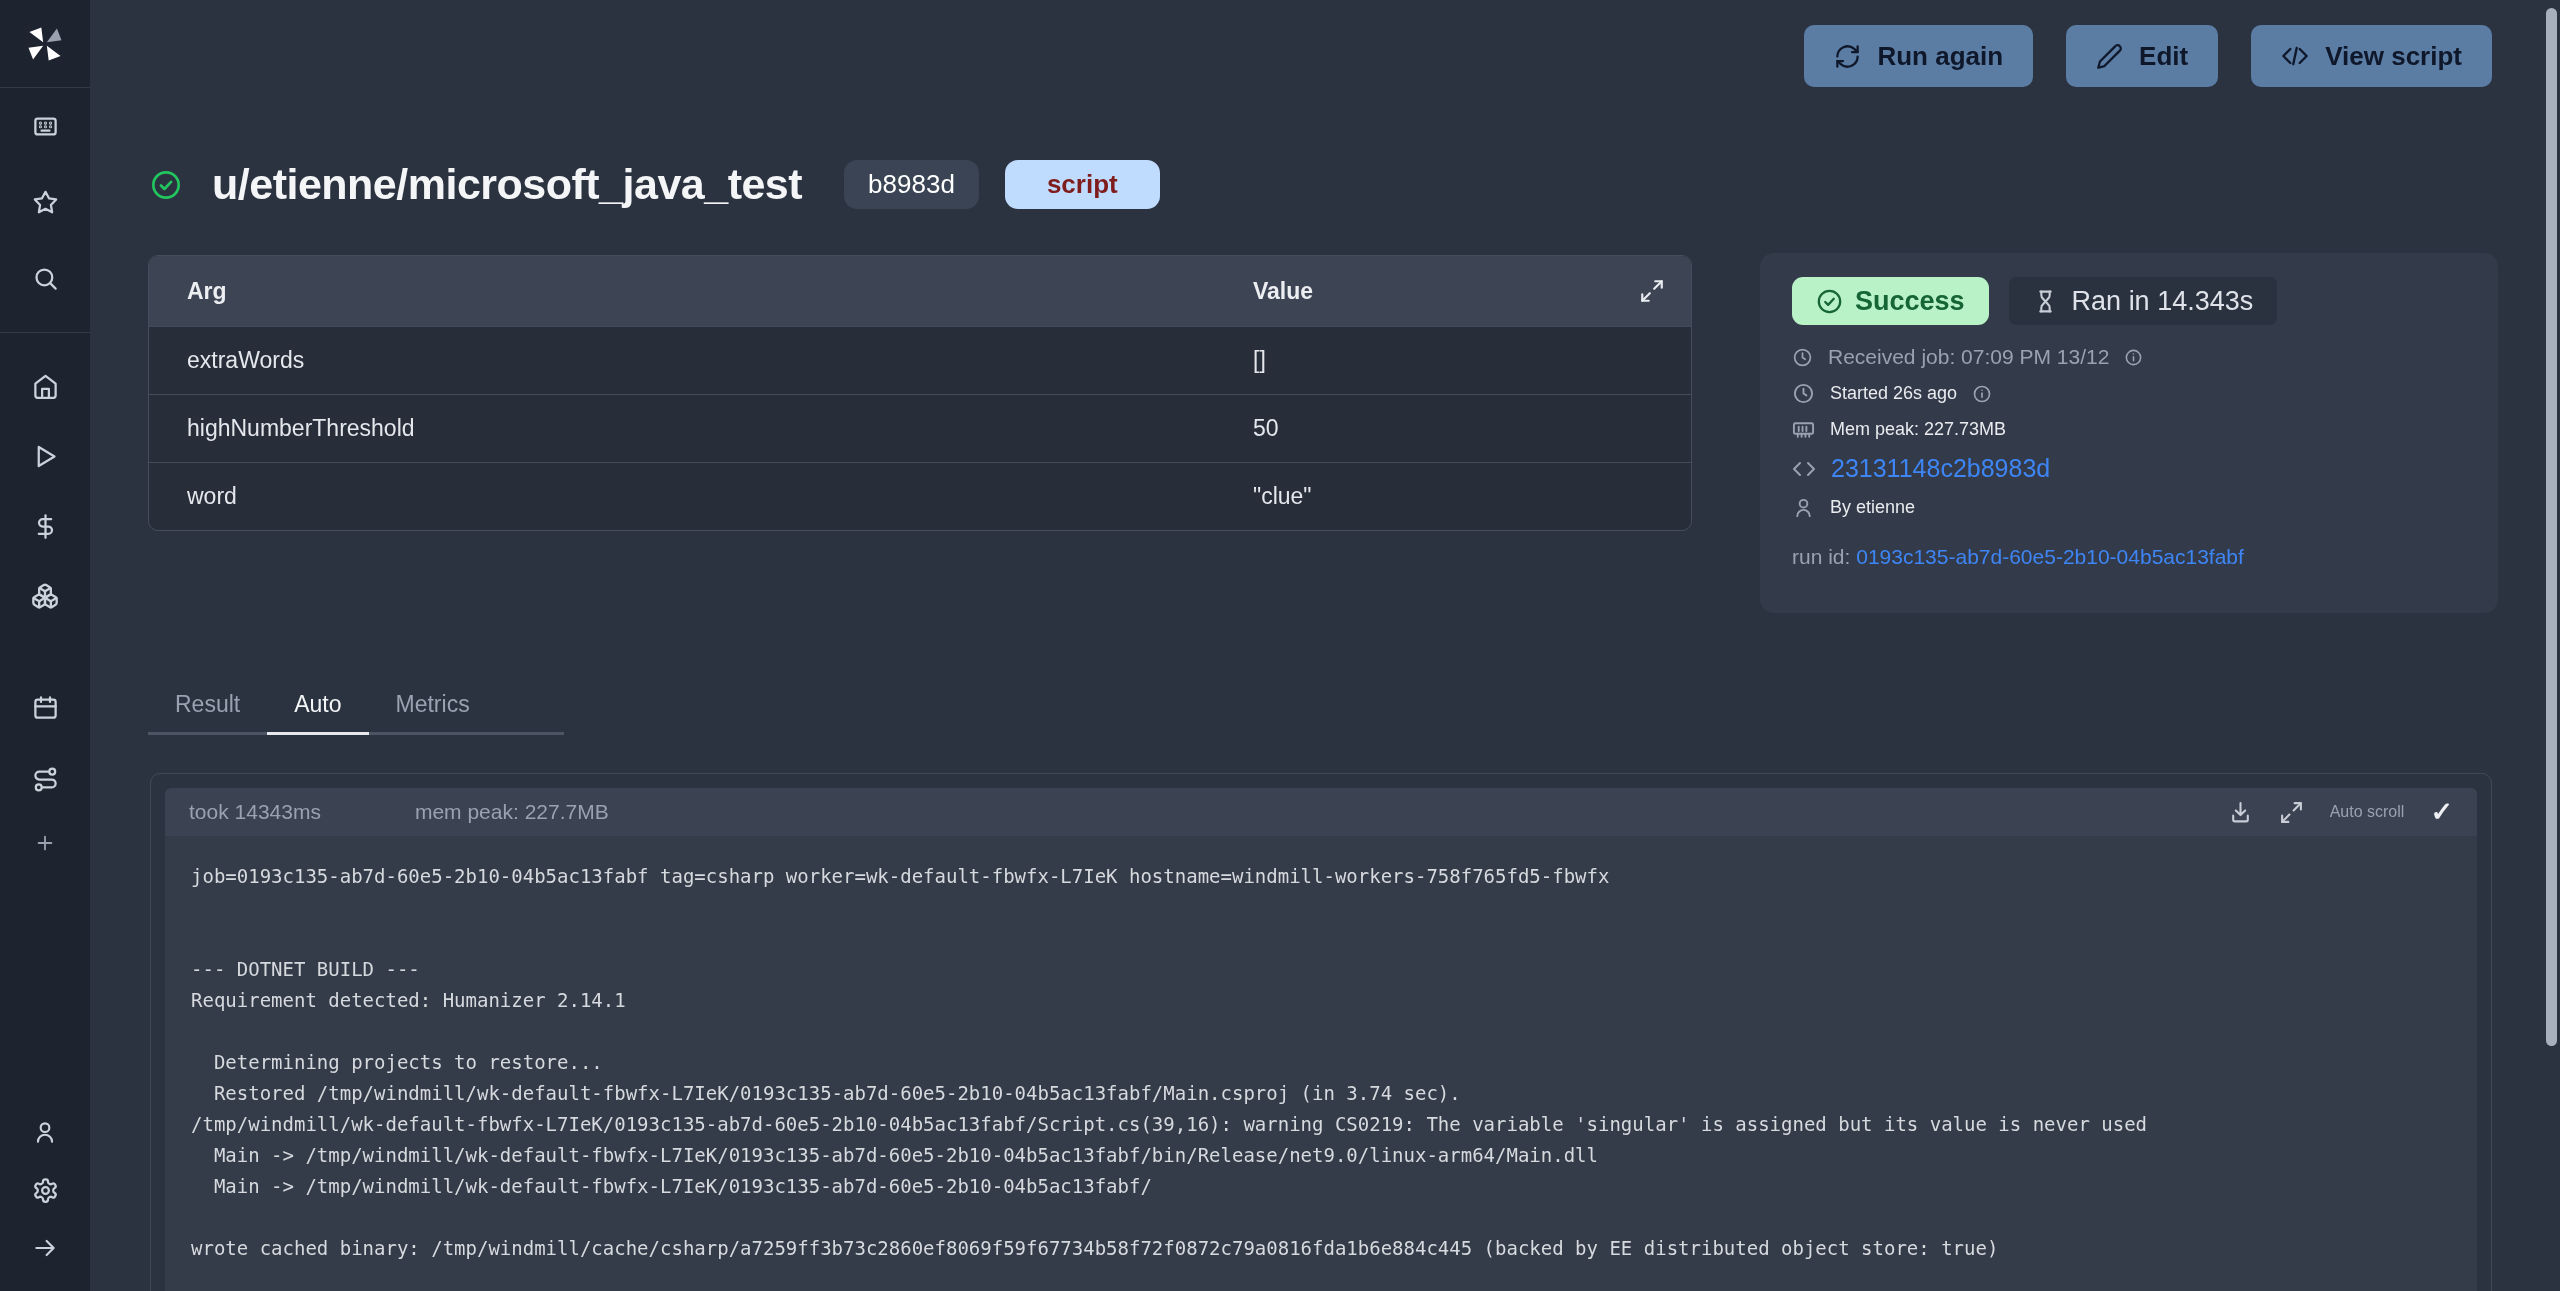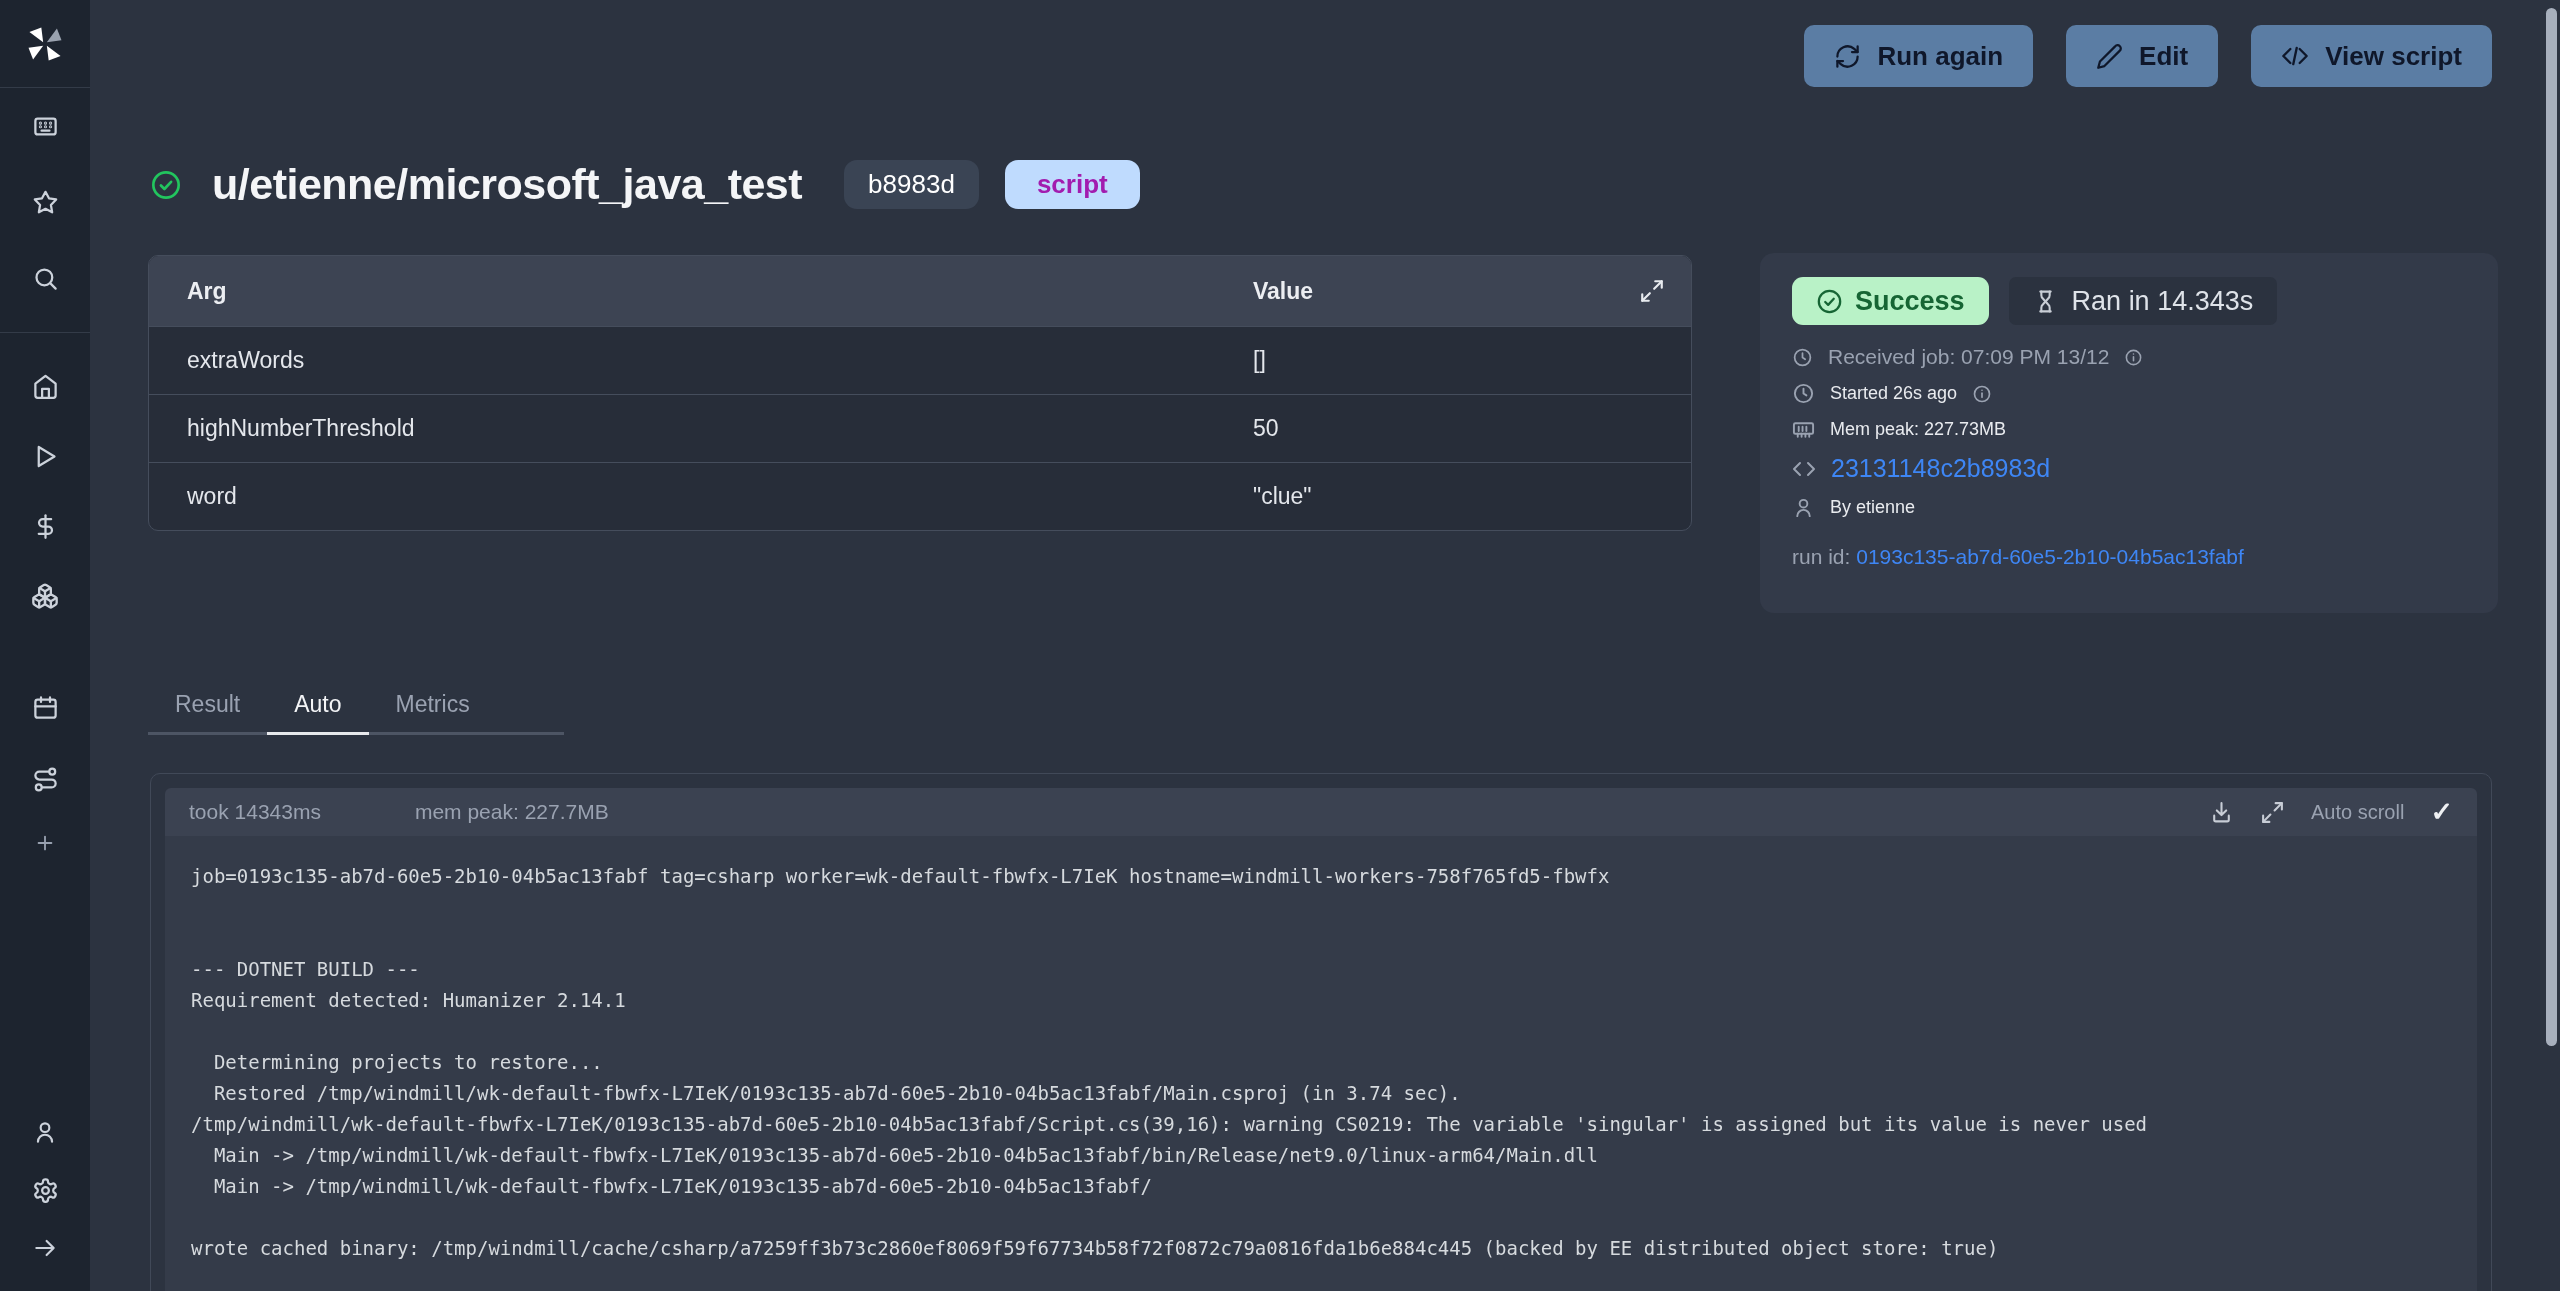--- a/index.html
+++ b/index.html
@@ -38,22 +38,22 @@
 
   
   .title-row { position:absolute; left:150px; top:160px; display:flex; align-items:center; }
   .title-check { color:#22c55e; margin-right:30px; }
   .page-title { font-size:43px; font-weight:800; letter-spacing:-0.5px; color:#f4f5f7; }
   .badge-hash {
     margin-left:42px; background:#3a4454; color:#ffffff; font-size:26px;
     padding:9px 24px; border-radius:13px;
   }
   .badge-type {
-    margin-left:26px; background:#bfdbfe; color:#a21caf; font-size:26px; font-weight:700;
-    padding:9px 32px; border-radius:13px;
+    margin-left:26px; background:#bfdbfe; color:#7f1d1d; font-size:26px; font-weight:700;
+    padding:9px 42px; border-radius:13px;
   }
 
   
   .args-table {
     position:absolute; left:148px; top:255px; width:1544px;
     border:1px solid #454d5c; border-radius:10px; overflow:hidden;
     background:#272d39;
   }
   .t-row { display:flex; align-items:center; height:68px; border-top:1px solid #454d5c; font-size:23px; color:#e4e7ec; }
   .t-head { height:70px; border-top:none; background:#3d4453; font-weight:700; color:#eceef2; }
@@ -96,21 +96,21 @@
     position:absolute; left:150px; top:773px; width:2342px; height:560px;
     border:1px solid #414958; border-radius:10px; padding:14px;
   }
   .log-header {
     background:#3b4251; border-radius:6px 6px 0 0; height:48px;
     display:flex; align-items:center; padding:0 24px;
     color:#9aa2b1; font-size:21px;
   }
   .lh-mem { margin-left:94px; }
   .lh-right { margin-left:auto; display:flex; align-items:center; gap:26px; color:#c8cdd6; }
-  .lh-right .label { color:#9aa2b1; font-size:20px; }
+  .lh-right .label { color:#9aa2b1; font-size:16px; }
   .lh-check { color:#eef0f3; font-size:27px; font-weight:700; line-height:1; cursor:pointer; }
   .lh-icon { cursor:pointer; }
   .log-pre {
     background:#343b49; height:calc(100% - 48px); overflow:hidden;
     color:#d6dade; font-family:"DejaVu Sans Mono", monospace;
     font-size:19px; line-height:31px; padding:25px 0 0 26px;
     white-space:pre;
   }
 
   

